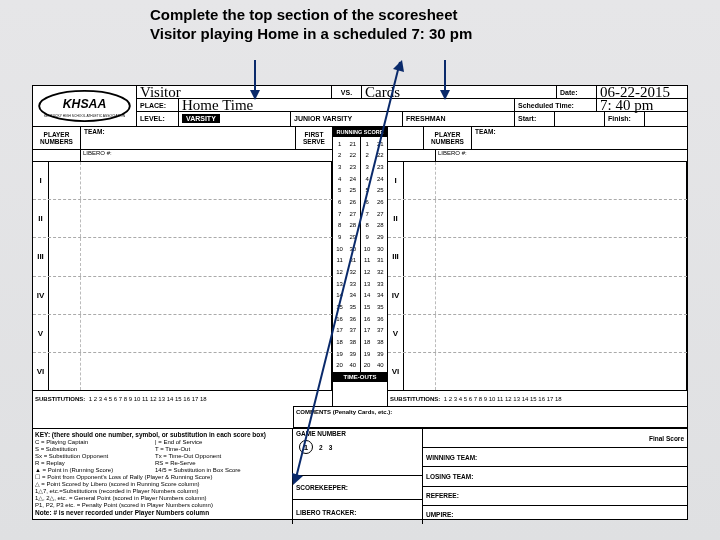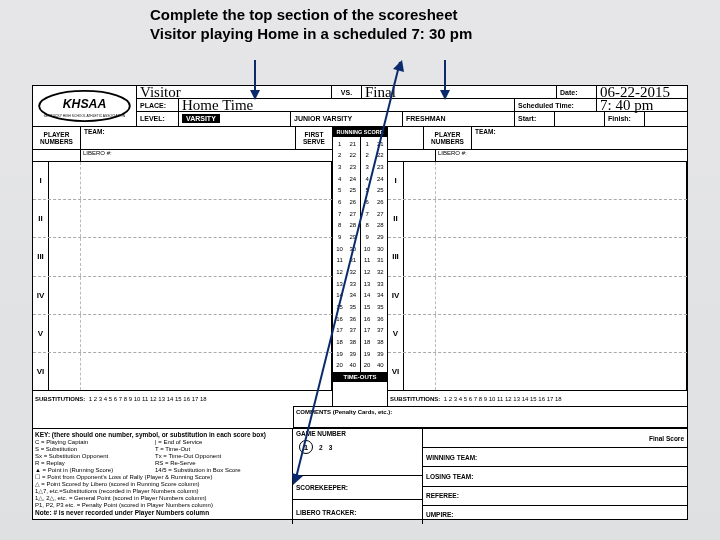--- a/index.html
+++ b/index.html
@@ -73,21 +73,21 @@
     </div>
     <div class="hdr-mid">
       <div class="hdr-row">
         <div class="hdr-cell" style="flex:1">
             <span class="hand">Visitor</span>
           </div>
         <div class="hdr-cell" style="width:30px;justify-content:center">
             <span class="hdr-lbl">VS.</span>
           </div>
         <div class="hdr-cell" style="flex:1">
-            <span class="hand">Final</span>
+            <span class="hand">Cards</span>
           </div>
         <div class="hdr-cell" style="width:40px">
             <span class="hdr-lbl">Date:</span>
           </div>
         <div class="hdr-cell" style="width:90px;border-right:none">
             <span class="hand">06-22-2015</span>
           </div>
       </div>
       <div class="hdr-row">
         <div class="hdr-cell" style="width:42px">

